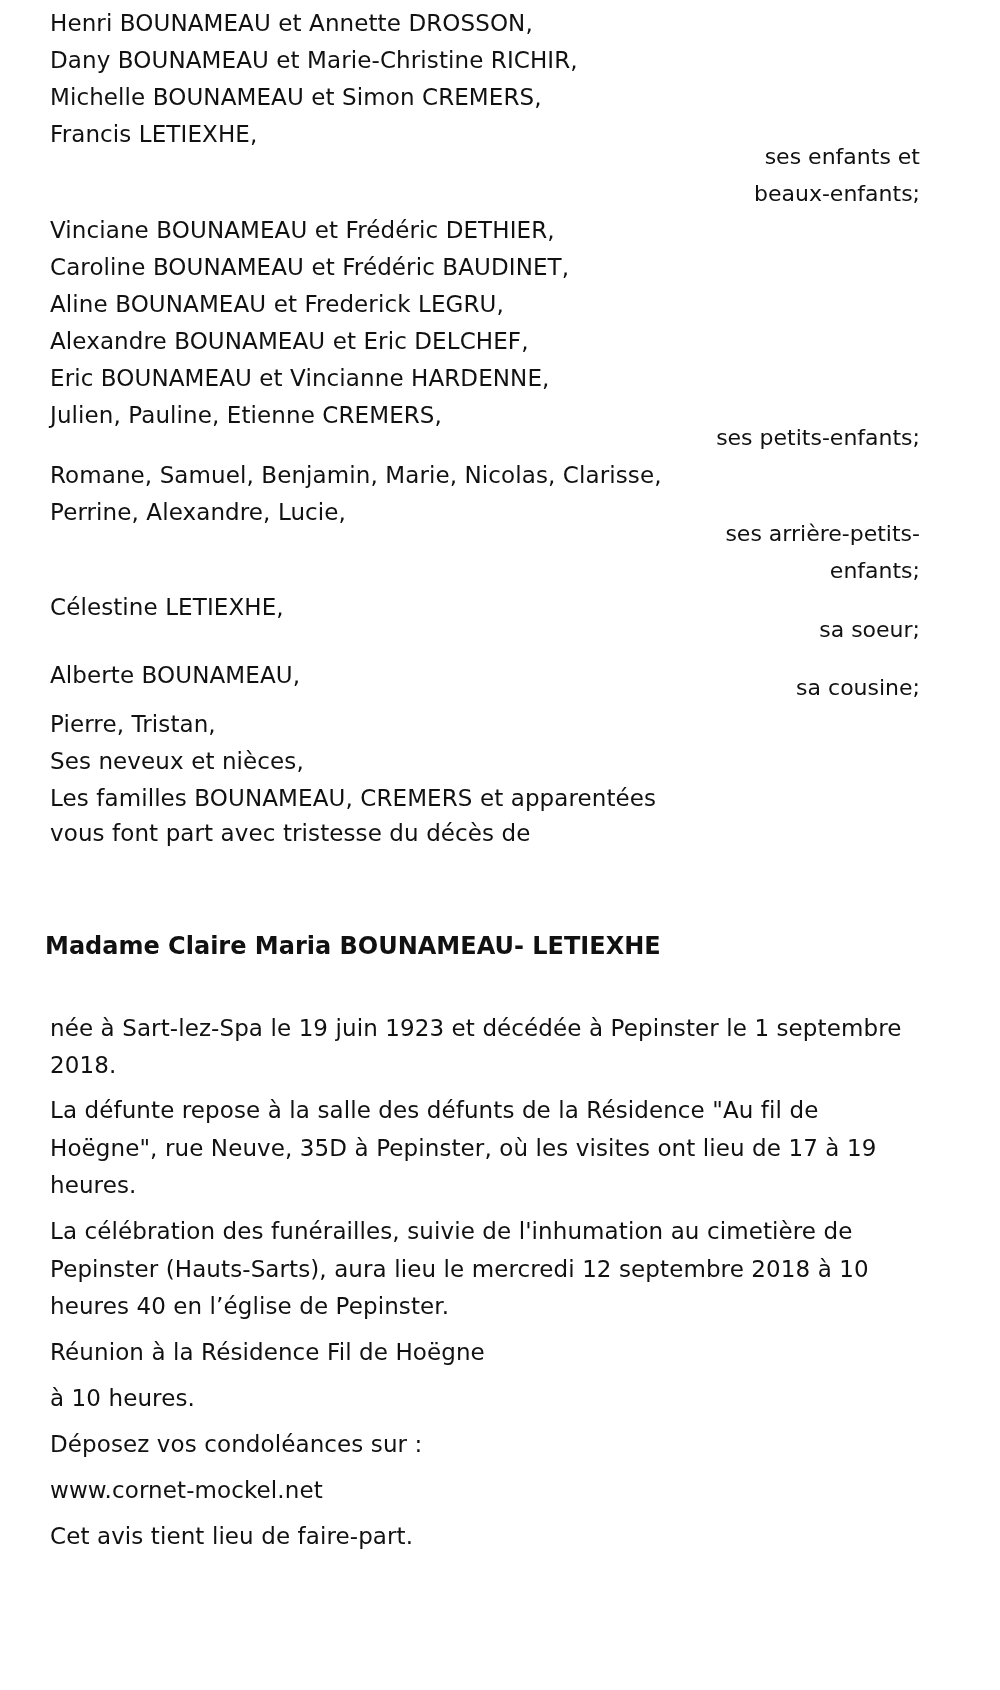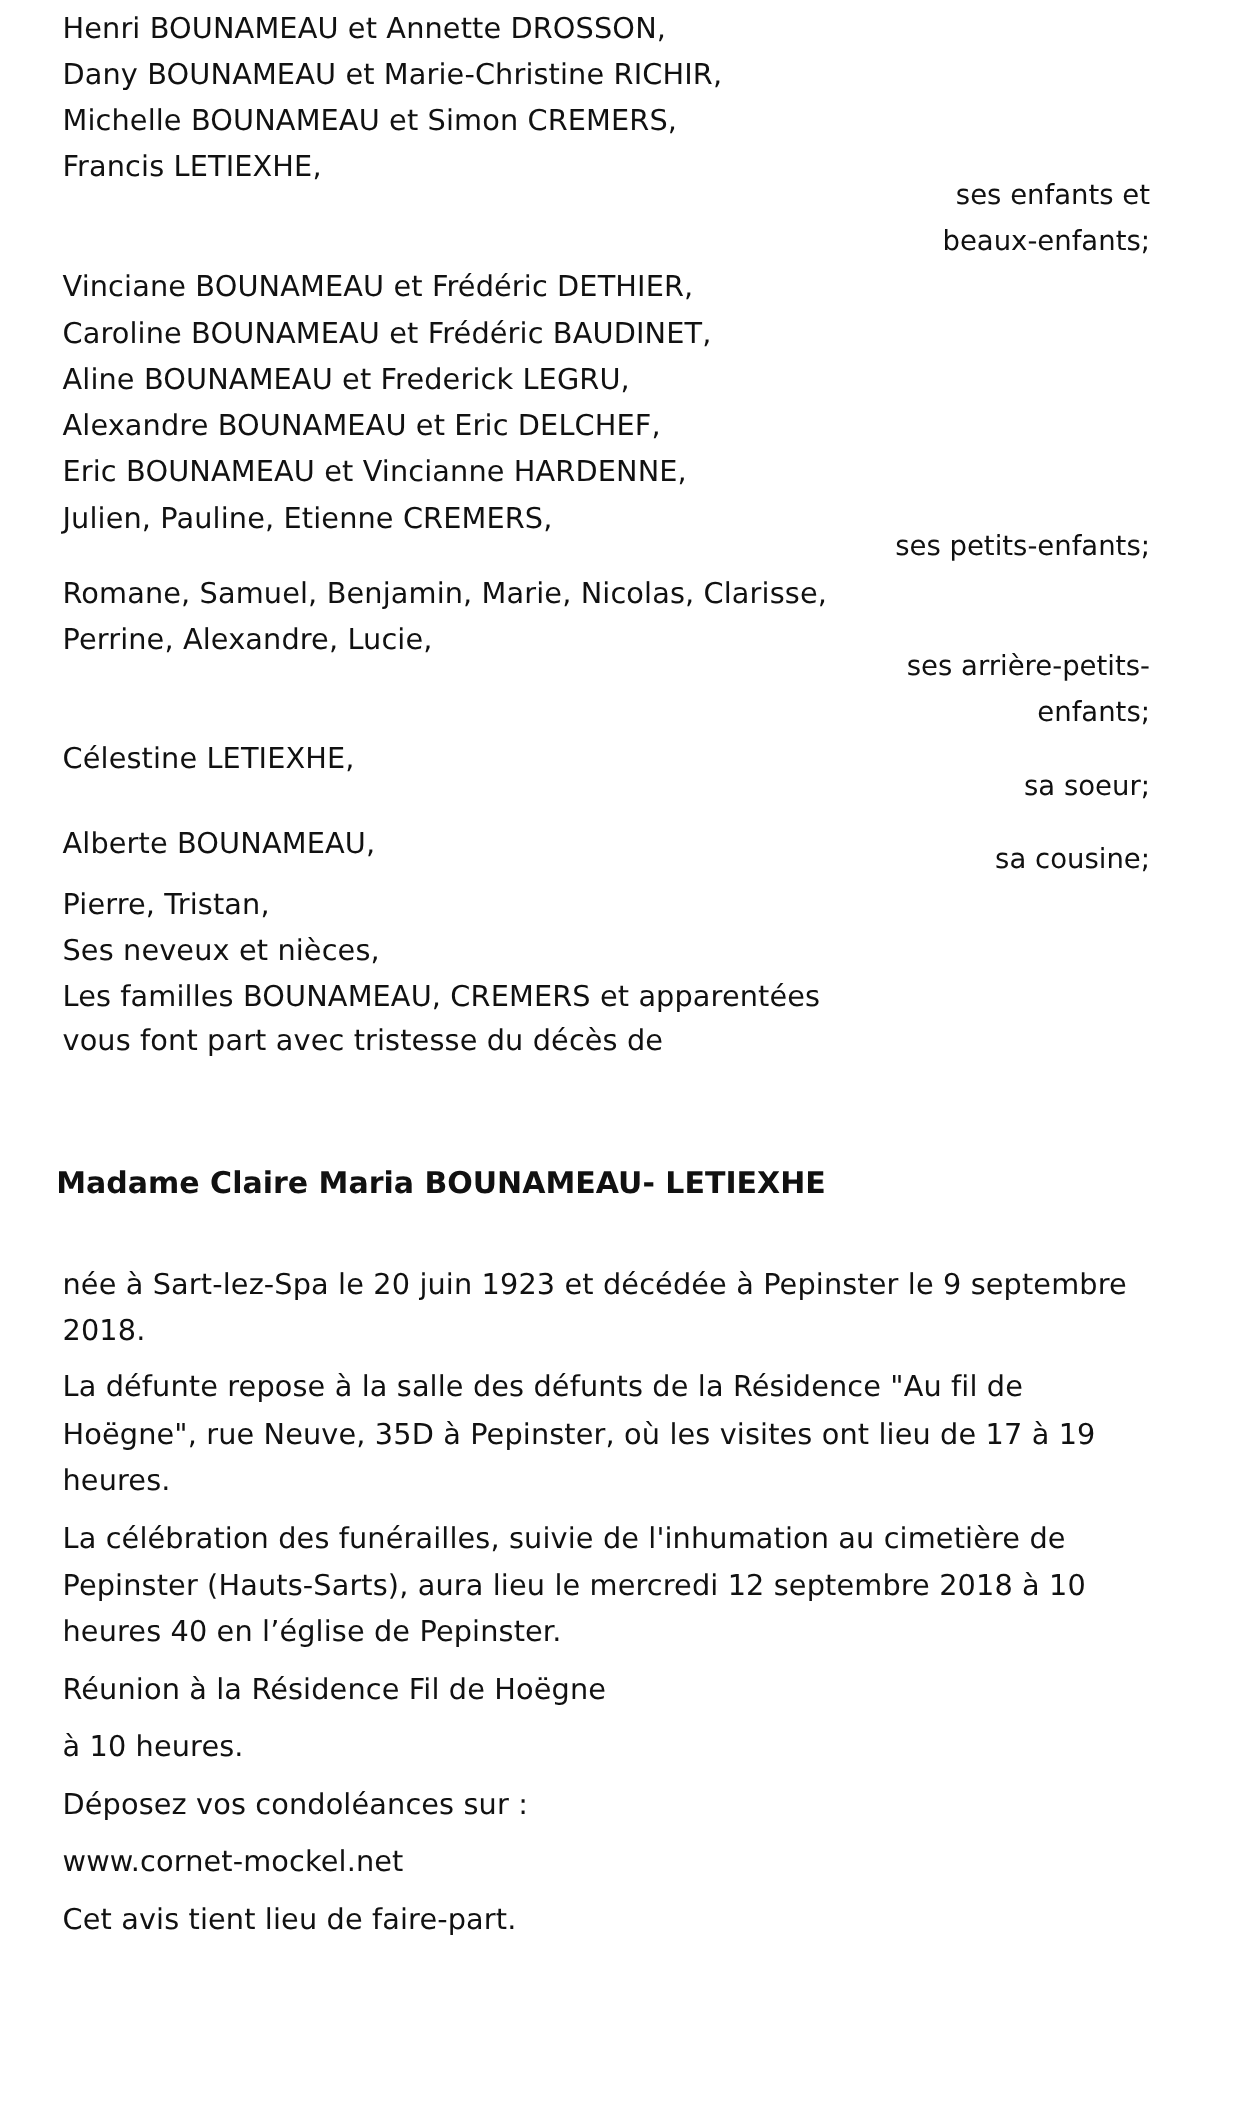--- a/index.html
+++ b/index.html
@@ -42,21 +42,21 @@
   <div class="rt" style="top:673px">sa cousine;</div>
 
   <div class="ln" style="top:709px">Pierre, Tristan,</div>
   <div class="ln" style="top:746px">Ses neveux et nièces,</div>
   <div class="ln" style="top:783px">Les familles BOUNAMEAU, CREMERS et apparentées</div>
 
   <div class="ln" style="top:818px">vous font part avec tristesse du décès de</div>
 
   <div class="title" style="top:926px">Madame Claire Maria BOUNAMEAU- LETIEXHE</div>
 
-  <div class="ln" style="top:1013px">née à Sart-lez-Spa le 20 juin 1923 et décédée à Pepinster le 9 septembre</div>
+  <div class="ln" style="top:1013px">née à Sart-lez-Spa le 19 juin 1923 et décédée à Pepinster le 1 septembre</div>
   <div class="ln" style="top:1050px">2018.</div>
 
   <div class="ln" style="top:1095px"><span>La défunte repose à la </span><b>salle des défunts de la Résidence "Au fil de</b></div>
   <div class="ln" style="top:1133px"><b>Hoëgne", rue Neuve, 35D à Pepinster, où les visites ont lieu de 17 à 19</b></div>
   <div class="ln" style="top:1170px"><b>heures.</b></div>
 
   <div class="ln" style="top:1216px">La célébration des funérailles, suivie de l'inhumation au cimetière de</div>
   <div class="ln" style="top:1254px"><span>Pepinster (Hauts-Sarts), aura lieu </span><b>le mercredi 12 septembre 2018 à 10</b></div>
   <div class="ln" style="top:1291px"><b>heures 40 en l’église de Pepinster.</b></div>
 

